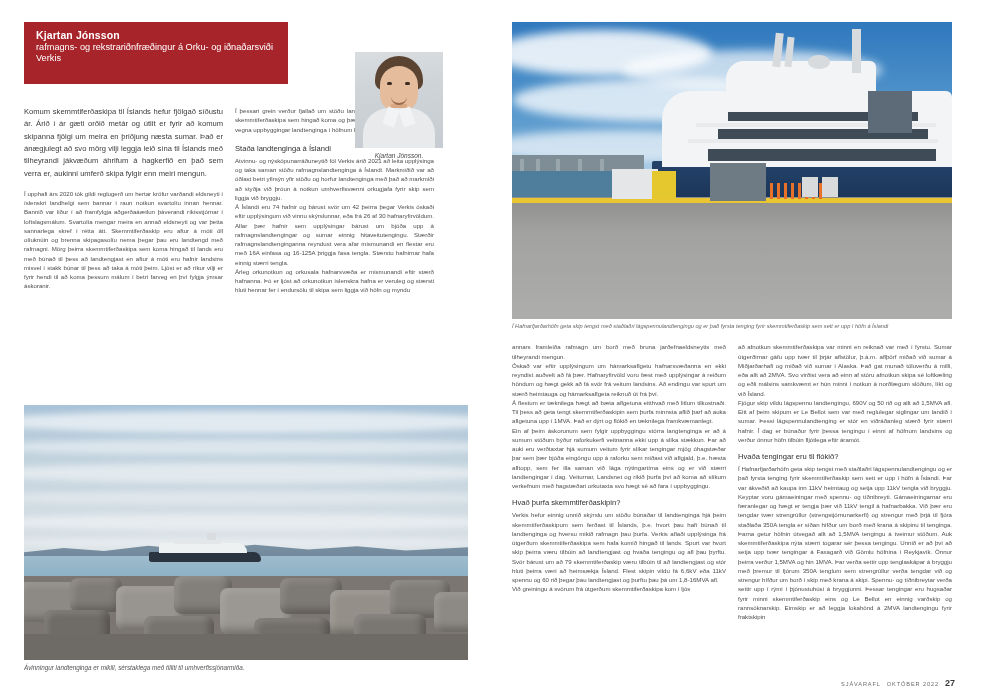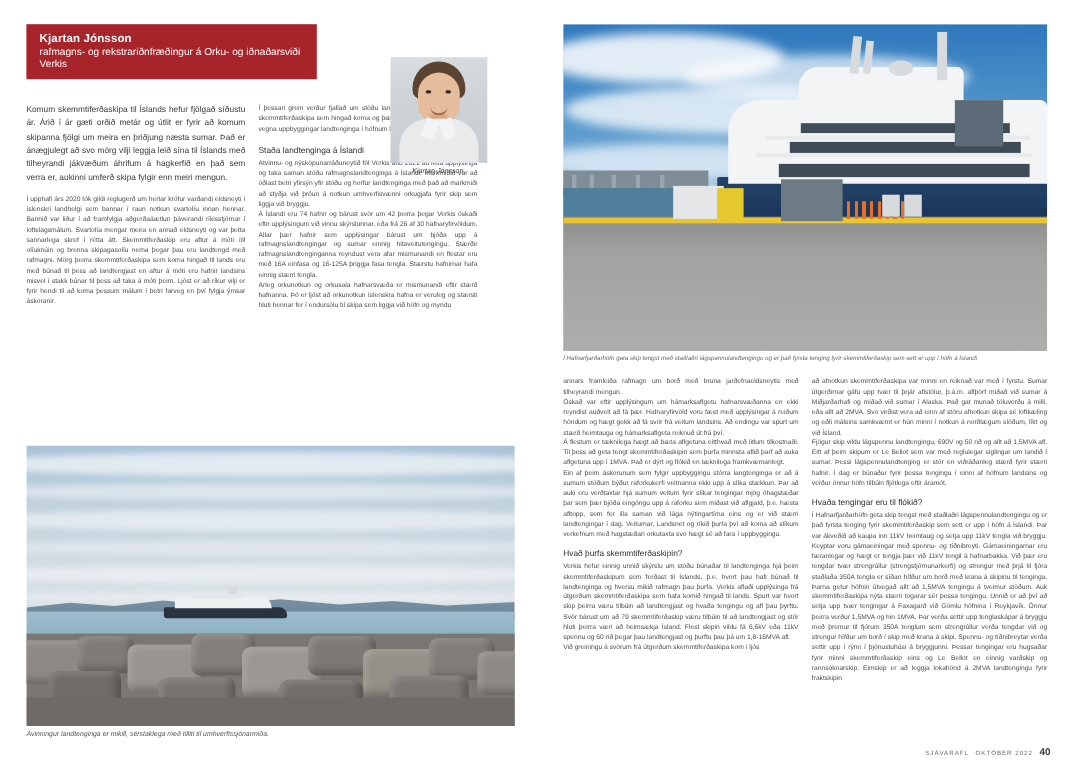--- a/index.html
+++ b/index.html
@@ -10,21 +10,21 @@
     overflow:hidden;
   }
   .spread{position:relative;width:981px;height:693px;background:#fff;display:flex;}
   .page{position:relative;height:693px;box-sizing:border-box;}
   .page-left{width:490px;padding:22px 22px 0 24px;}
   .page-right{width:491px;padding:22px 26px 0 22px;}
 
   
   .author-bar{
     background:#A8242B;color:#fff;
-    padding:7px 10px 8px 12px;
+    padding:7px 10px 20px 12px;
     width:264px;box-sizing:border-box;
     line-height:1.18;
   }
   .author-name{font-size:10.5px;font-weight:bold;letter-spacing:.1px;}
   .author-role{font-size:9.2px;font-weight:normal;margin-top:1px;}
 
   
   .headline{
     color:#20508F;
     font-weight:bold;
@@ -290,17 +290,17 @@
         <p class="body">að afnotkun skemmtiferðaskipa var minni en reiknað var með í fyrstu. Sumar útgerðirnar gáfu upp tvær til þrjár aflstölur, þ.á.m. aflþörf miðað við sumar á Miðjarðarhafi og miðað við sumar í Alaska. Það gat munað töluverðu á milli, eða allt að 2MVA. Svo virðist vera að einn af stóru afnotkun skipa sé loftkæling og eðli málsins samkvæmt er hún minni í notkun á norðlægum slóðum, líkt og við Ísland.</p>
         <p class="body">Fjögur skip vildu lágspennu landtengingu, 690V og 50 rið og allt að 1,5MVA afl. Eitt af þeim skipum er Le Bellot sem var með reglulegar siglingar um landið í sumar. Þessi lágspennulandtenging er stór en viðráðanleg stærð fyrir stærri hafnir. Í dag er búnaður fyrir þessa tengingu í einni af höfnum landsins og verður önnur höfn tilbúin fljótlega eftir áramót.</p>
         <h3 class="sub">Hvaða tengingar eru til flókið?</h3>
         <p class="body">Í Hafnarfjarðarhöfn geta skip tengst með staðlaðri lágspennulandtengingu og er það fyrsta tenging fyrir skemmtiferðaskip sem sett er upp í höfn á Íslandi. Þar var ákveðið að kaupa inn 11kV heimtaug og setja upp 11kV tengla við bryggju. Keyptar voru gámaeiningar með spennu- og tíðnibreyti. Gámaeiningarnar eru færanlegar og hægt er tengja þær við 11kV tengil á hafnarbakka. Við þær eru tengdar tvær strengrúllur (strengstjórnunarkerfi) og strengur með þrjá til fjóra staðlaða 350A tengla er síðan hífður um borð með krana á skipinu til tenginga. Þarna getur höfnin útvegað allt að 1,5MVA tengingu á tveimur stöðum. Auk skemmtiferðaskipa nýta stærri togarar sér þessa tengingu. Unnið er að því að setja upp tvær tengingar á Faxagarð við Gömlu höfnina í Reykjavík. Önnur þeirra verður 1,5MVA og hin 1MVA. Þar verða settir upp tenglaskápar á bryggju með þremur til fjórum 350A tenglum sem strengrúllur verða tengdar við og strengur hífður um borð í skip með krana á skipi. Spennu- og tíðnibreytar verða settir upp í rými í þjónustuhúsi á bryggjunni. Þessar tengingar eru hugsaðar fyrir minni skemmtiferðaskip eins og Le Bellot en einnig varðskip og rannsóknarskip. Eimskip er að leggja lokahönd á 2MVA landtengingu fyrir fraktskipin</p>
       </div>
     </div>
 
     <div class="footer-right">
       <span class="pub">SJÁVARAFL</span>
       <span class="pub">OKTÓBER 2022</span>
-      <span class="folio">40</span>
+      <span class="folio">27</span>
     </div>
   </div>
 
 </div>
 
 </body></html>

